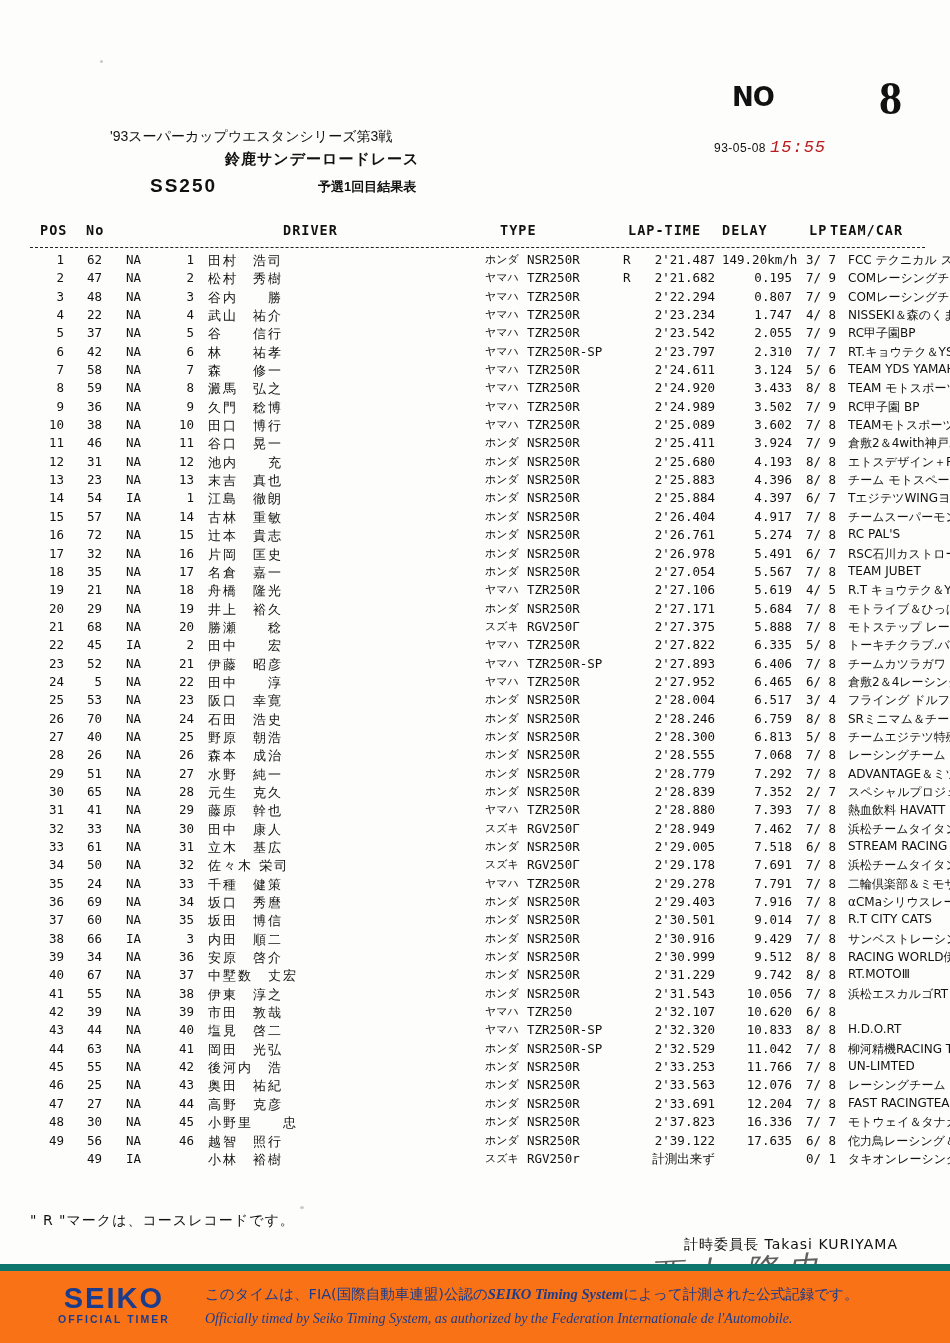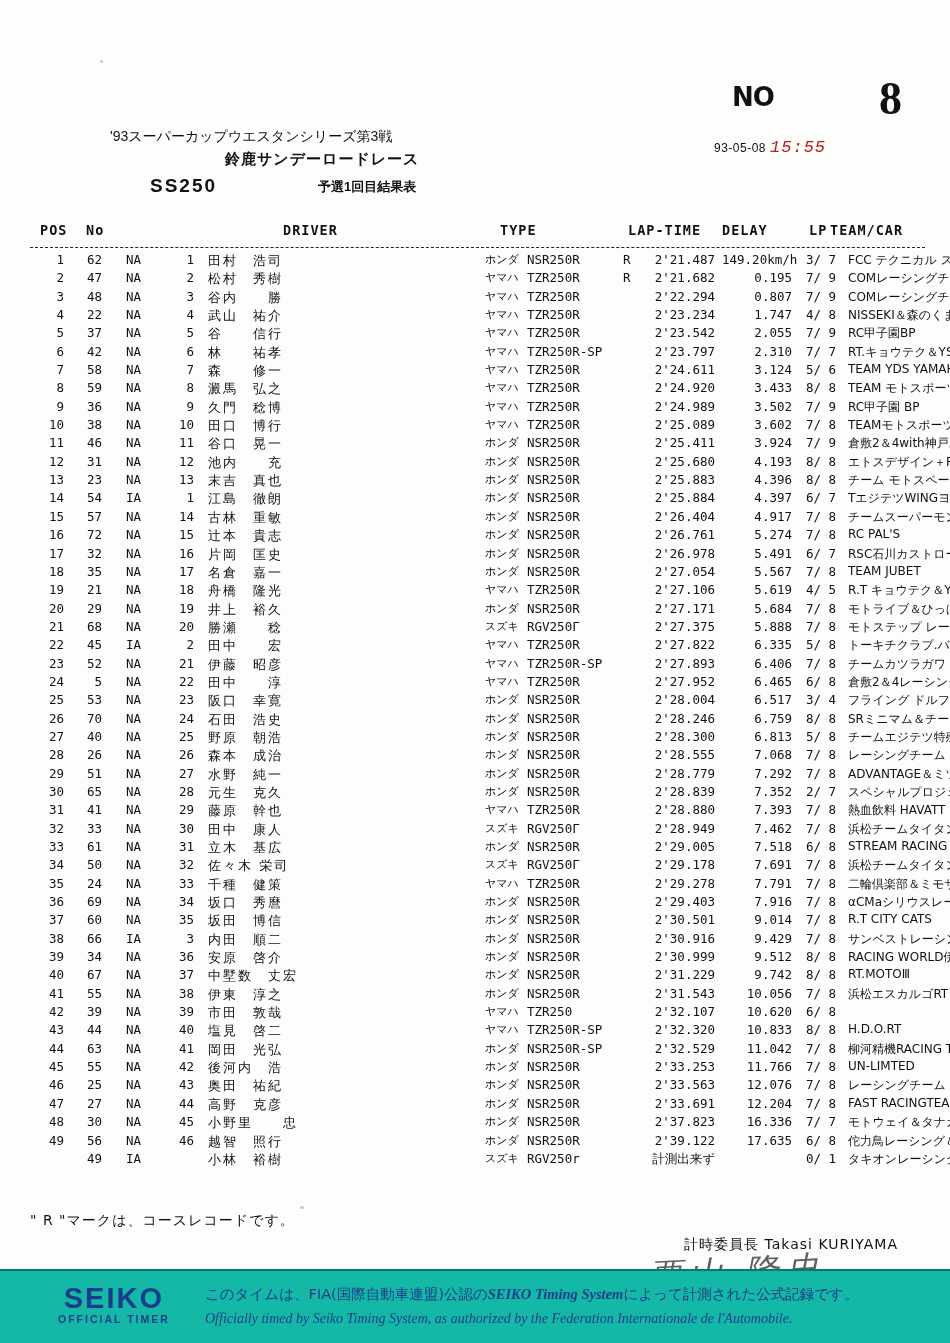--- a/index.html
+++ b/index.html
@@ -195,22 +195,22 @@
     opacity: 0.85;
     transform: rotate(-3deg);
   }
   
   .footer {
     position: absolute;
     left: 0;
     right: 0;
     bottom: 0;
     height: 72px;
-    border-top: 2px solid #0f766e;
-    background: #14b8a6;
+    border-top: 7px solid #0f766e;
+    background: #f97316;
   }
   .seiko-logo {
     position: absolute;
     left: 58px;
     top: 12px;
     text-align: center;
     color: #1b3c8c;
   }
   .seiko-word {
     font-family: "Liberation Sans", sans-serif;

